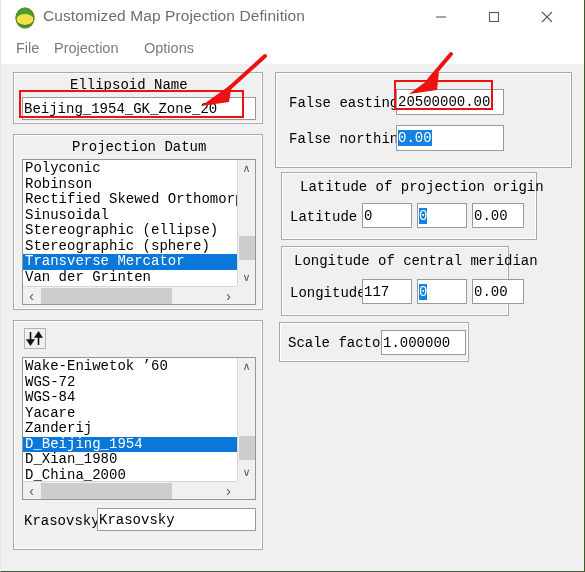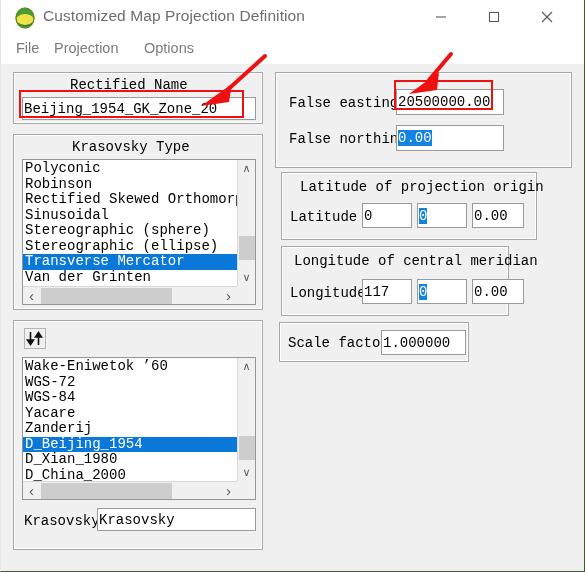--- a/index.html
+++ b/index.html
@@ -262,36 +262,36 @@
   <div id="menubar">
     <div class="menu-item" id="menu-file">File</div>
     <div class="menu-item" id="menu-projection">Projection</div>
     <div class="menu-item" id="menu-options">Options</div>
   </div>
 
   <div id="client-area">
 
     <div class="group" style="left:12px; top:8px; width:250px; height:52px;">
       <div class="group-inner-edge"></div>
-      <div class="group-caption" style="left:56px; top:4px;">Rectified Name</div>
+      <div class="group-caption" style="left:56px; top:4px;">Ellipsoid Name</div>
       <div class="tfield" style="left:8px; top:24px; width:234px; height:23px;">Beijing_1954_GK_Zone_20</div>
     </div>
 
     <div class="group" style="left:12px; top:70px; width:250px; height:176px;">
       <div class="group-inner-edge"></div>
-      <div class="group-caption" style="left:58px; top:4px;">Krasovsky Type</div>
+      <div class="group-caption" style="left:58px; top:4px;">Projection Datum</div>
 
       <div class="listbox" style="left:8px; top:24px; width:234px; height:146px;">
         <div class="list-items" style="padding-top:1px;">
           <div class="litem">Polyconic</div>
           <div class="litem">Robinson</div>
           <div class="litem">Rectified Skewed Orthomorphi</div>
           <div class="litem">Sinusoidal</div>
+          <div class="litem">Stereographic (ellipse)</div>
           <div class="litem">Stereographic (sphere)</div>
-          <div class="litem">Stereographic (ellipse)</div>
           <div class="litem selected">Transverse Mercator</div>
           <div class="litem">Van der Grinten</div>
         </div>
 
         <div class="vscroll">
           <div class="sb-arrow" style="left:0; top:0;">∧</div>
           <div class="sb-thumb" style="left:1px; top:76px; width:16px; height:24px;"></div>
           <div class="sb-arrow" style="left:0; bottom:0;">∨</div>
         </div>
 

